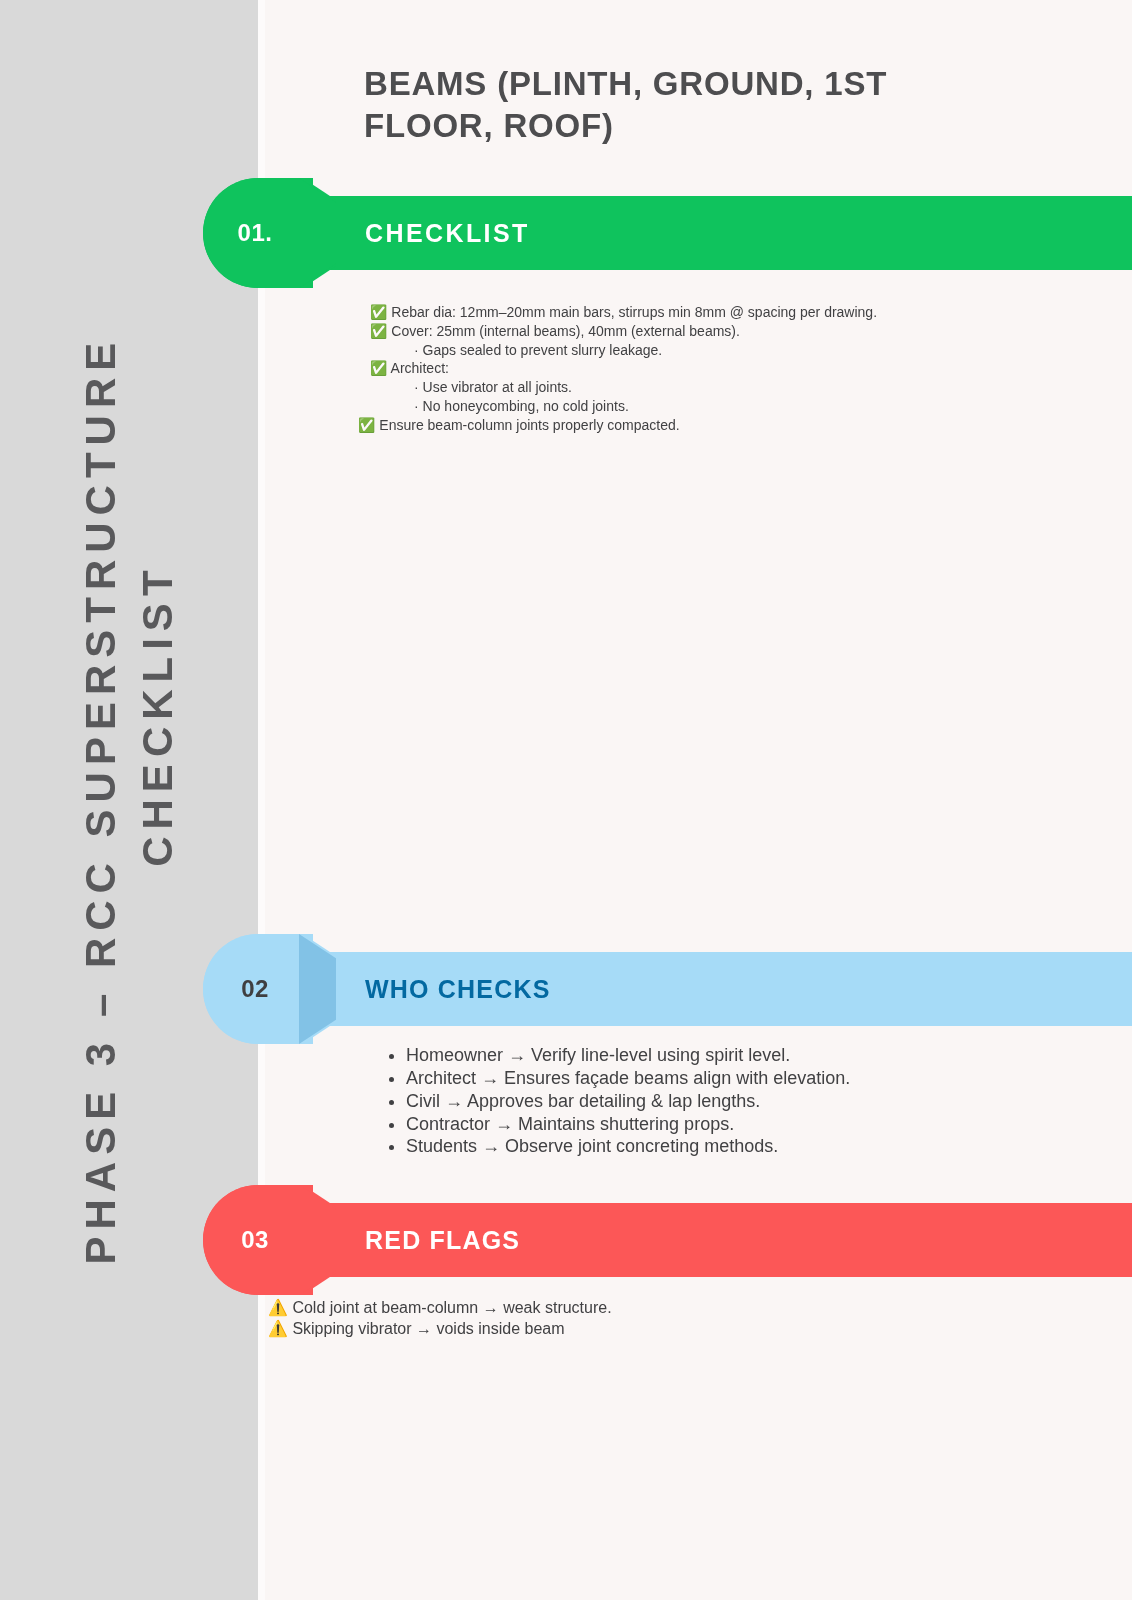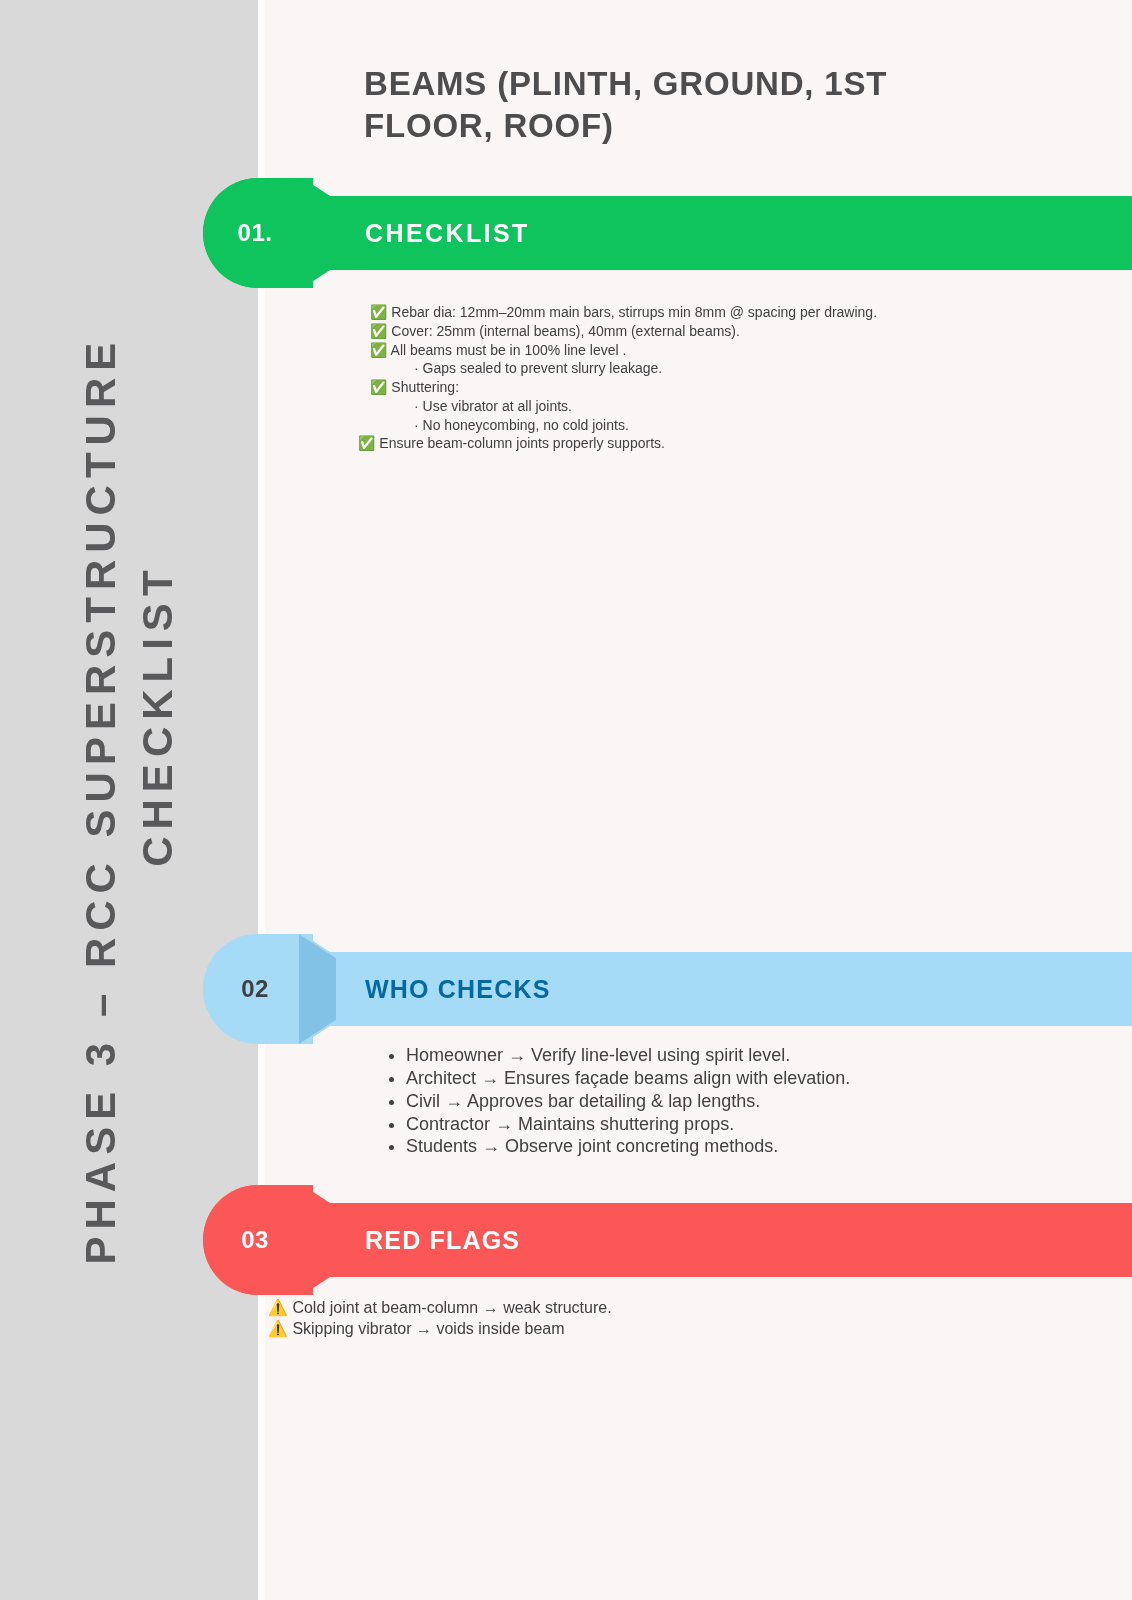--- a/index.html
+++ b/index.html
@@ -248,43 +248,39 @@
 
     <div class="body-block" id="checklist-body">
       <p class="cl-item just indent1">
         <span class="emoji chk">✅</span>
         <span>Rebar dia: 12mm–20mm main bars, stirrups min 8mm @ spacing per drawing.</span>
       </p>
       <p class="cl-item just indent1">
         <span class="emoji chk">✅</span>
         <span>Cover: 25mm (internal beams), 40mm (external beams).</span>
       </p>
-      <p class="cl-item indent1">
-        <span class="emoji chk">✅</span>
-        <span>All beams must be in 100% line level .</span>
-      </p>
       <p class="sub">
         <span>·</span>
         <span>Gaps sealed to prevent slurry leakage.</span>
       </p>
       <p class="cl-item indent1">
         <span class="emoji chk">✅</span>
-        <span>Shuttering:</span>
+        <span>Architect:</span>
       </p>
       <p class="sub">
         <span>·</span>
         <span>Use vibrator at all joints.</span>
       </p>
       <p class="sub">
         <span>·</span>
         <span>No honeycombing, no cold joints.</span>
       </p>
       <p class="cl-item" style="margin-left:-6px;">
         <span class="emoji chk">✅</span>
-        <span>Ensure beam-column joints properly supports.</span>
+        <span>Ensure beam-column joints properly compacted.</span>
       </p>
     </div>
 
     <div class="ribbon" id="ribbon-who">
       <div class="bar"></div>
       <div class="cap"></div>
       <div class="cap-round"></div>
       <div class="fold"></div>
       <div class="num">02</div>
       <div class="label">WHO CHECKS</div>

